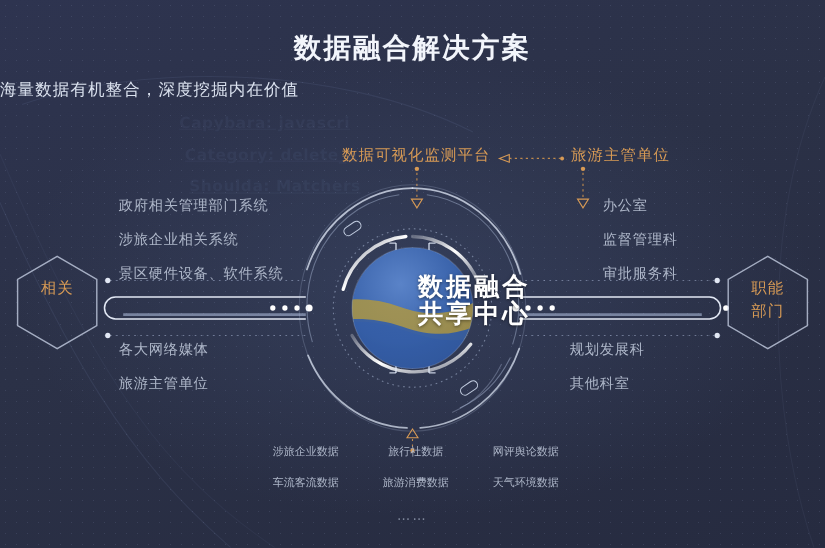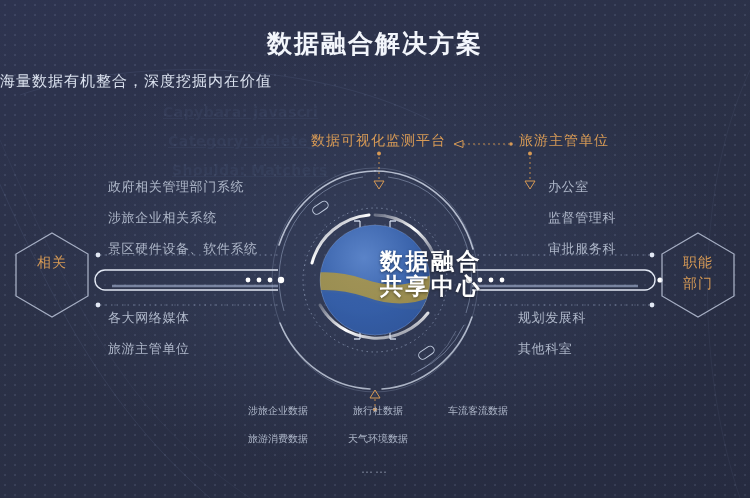--- a/index.html
+++ b/index.html
@@ -340,19 +340,20 @@
     <div>审批服务科</div>
   </div>
   <div class="col" id="col-right-bottom">
     <div>规划发展科</div>
     <div>其他科室</div>
   </div>
 
   <div id="bottomgrid">
     <div>涉旅企业数据</div>
     <div>旅行社数据</div>
+    <div>网评舆论数据</div>
     <div>车流客流数据</div>
     <div>旅游消费数据</div>
     <div>天气环境数据</div>
   </div>
   <div id="bottom-ellipsis">……</div>
 
 </div>
 
 </body></html>

